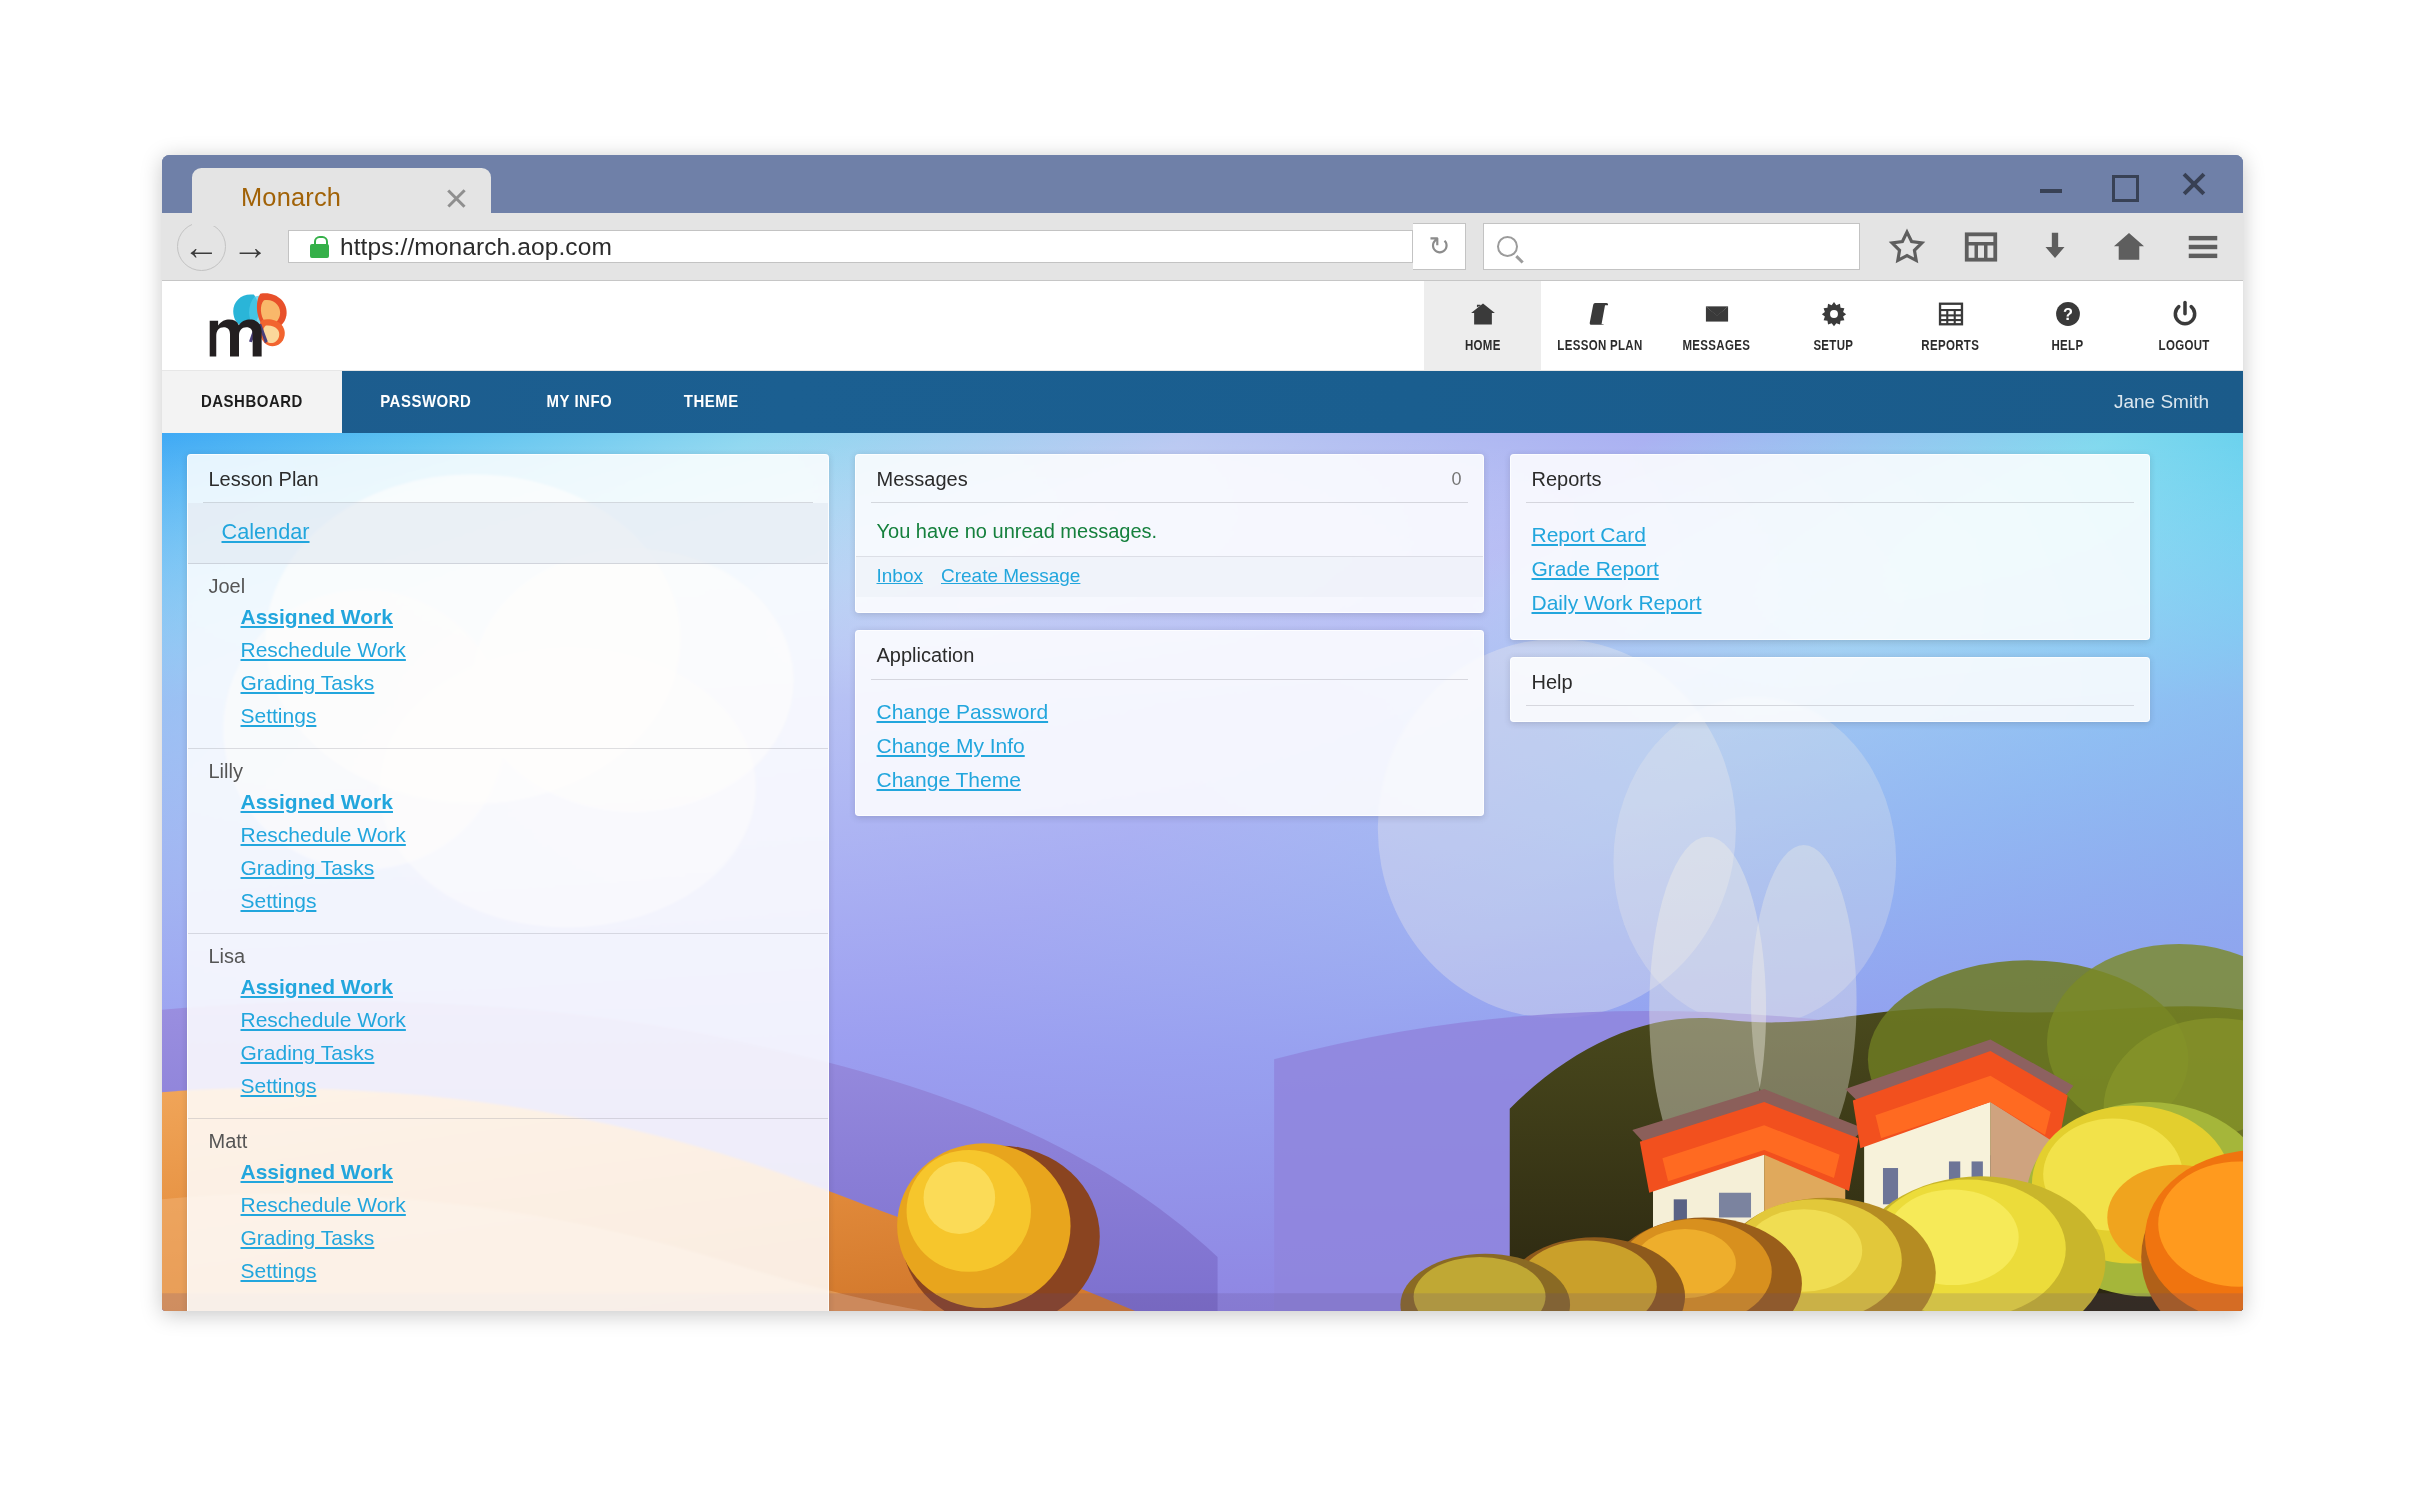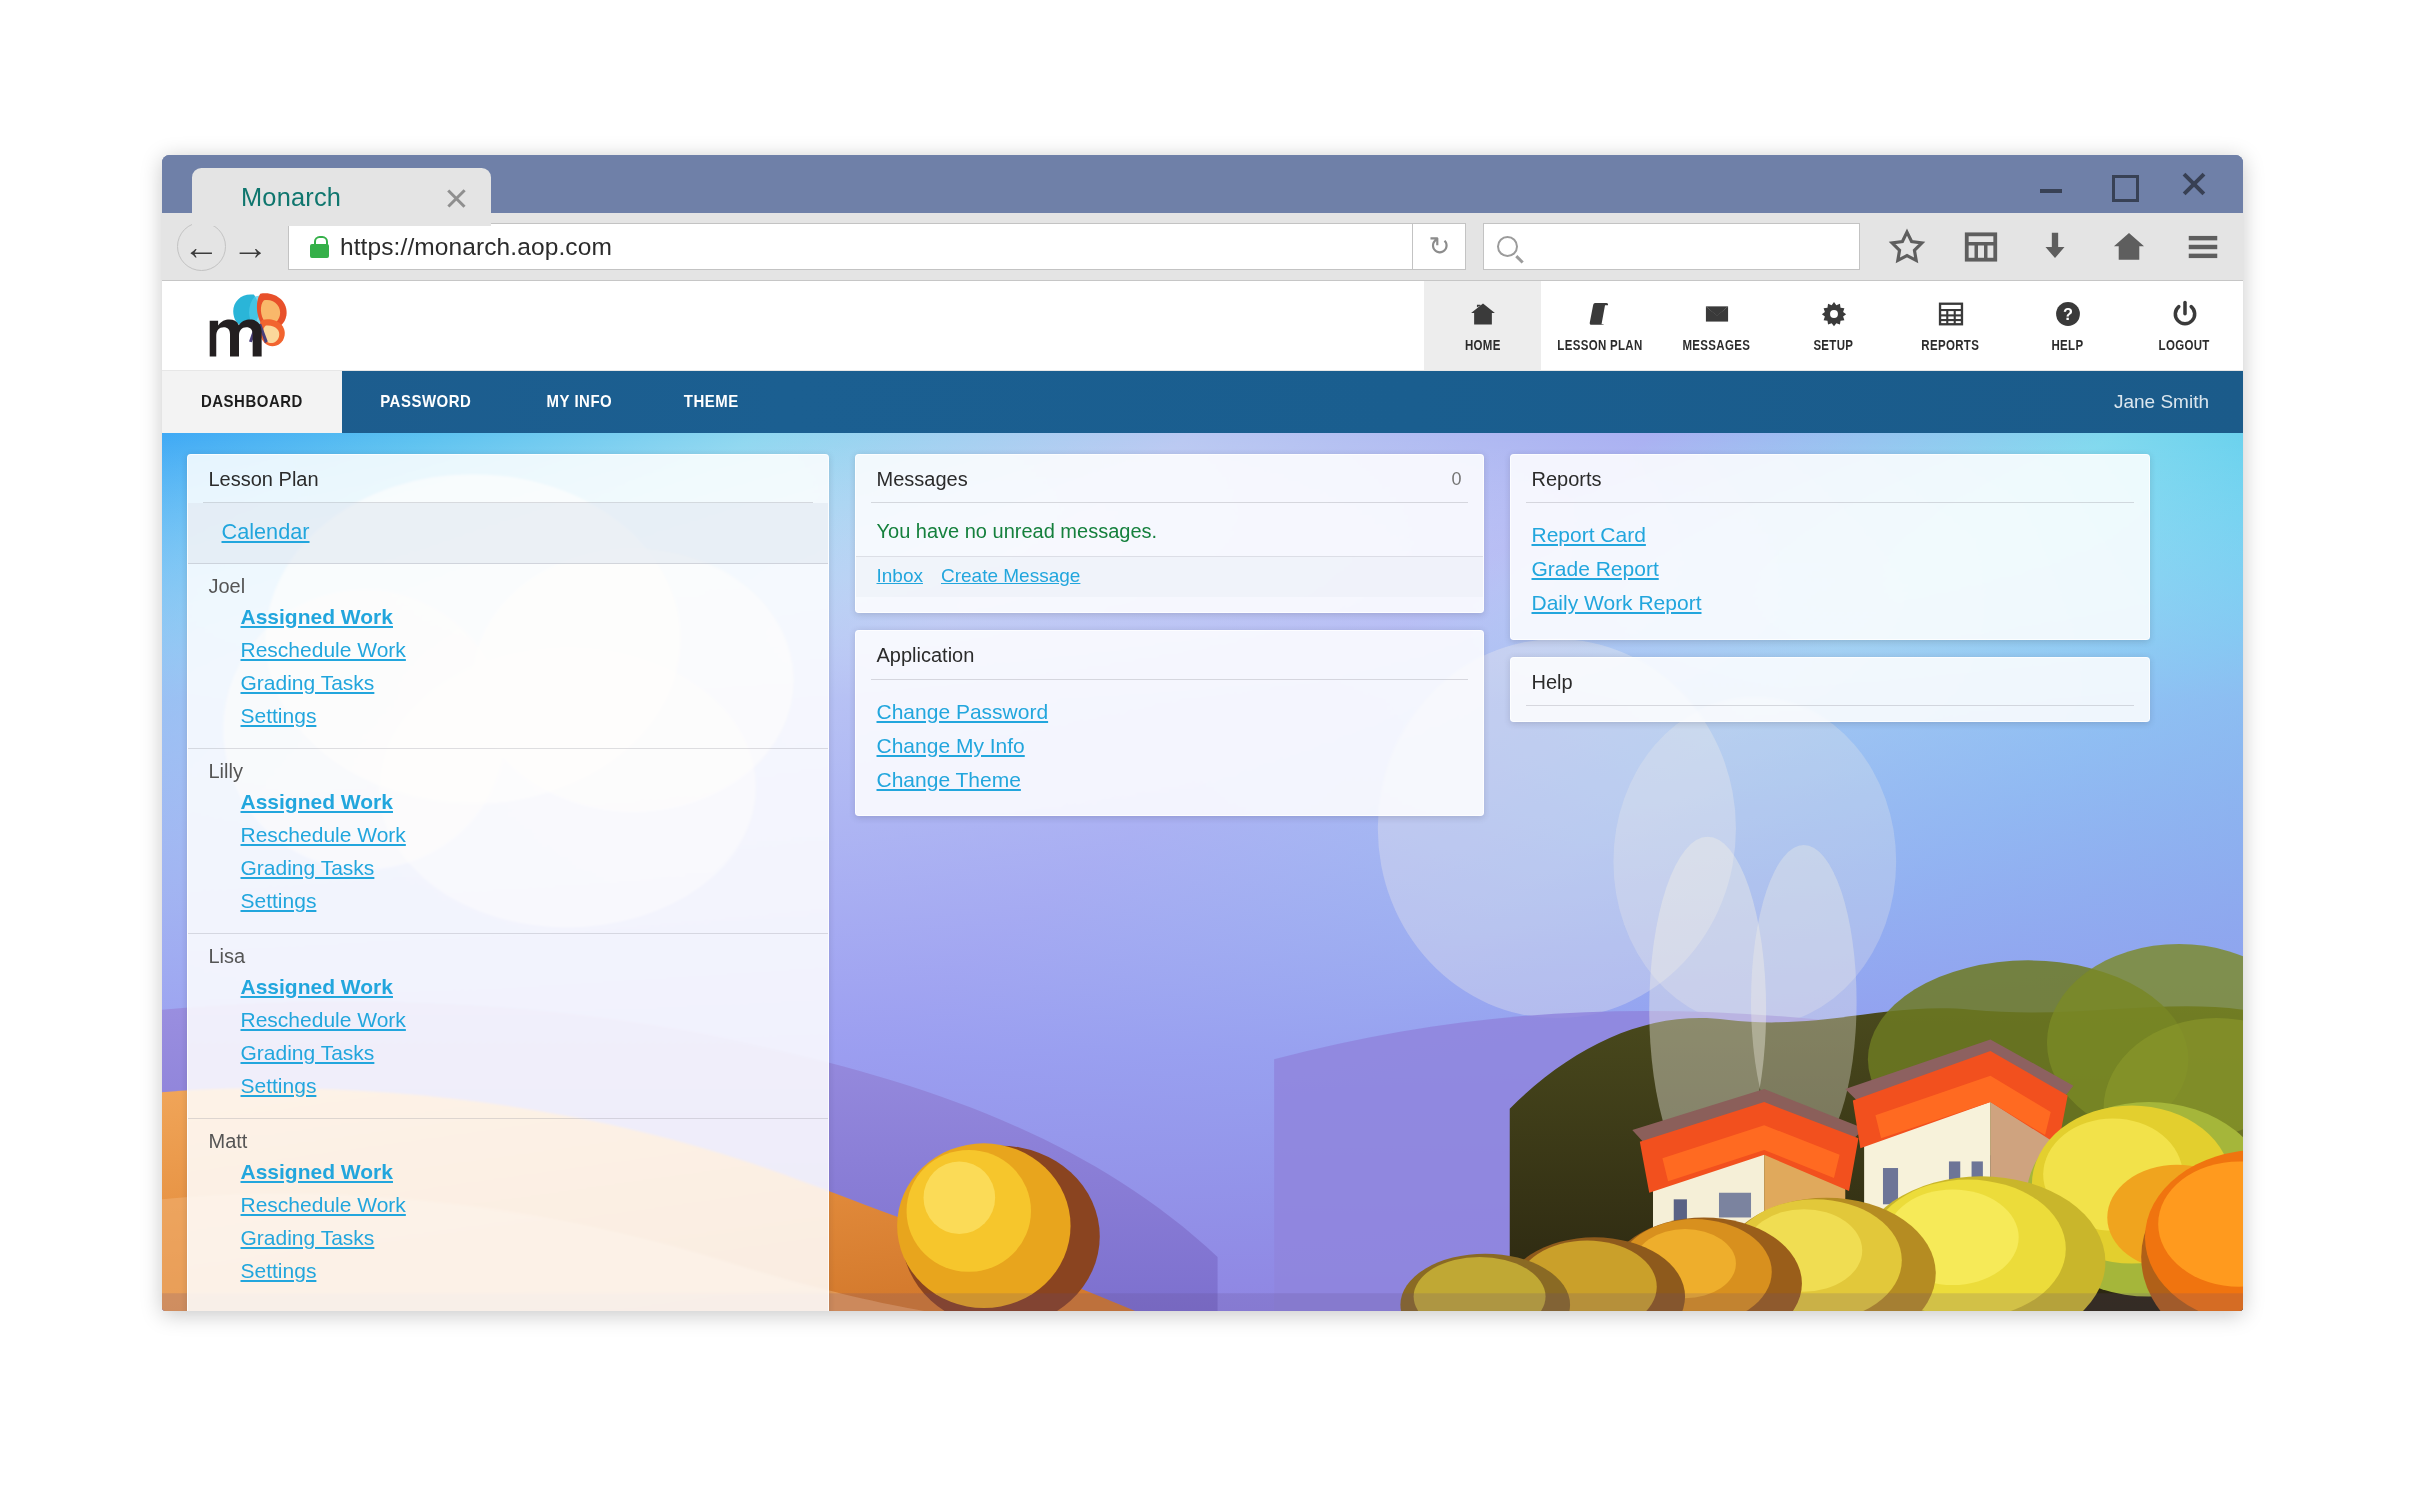--- a/index.html
+++ b/index.html
@@ -31,21 +31,21 @@
     position: absolute;
     left: 30px; top: 13px;
     width: 299px; height: 58px;
     background: #e4e4e4;
     border-radius: 9.4px 9.4px 0 0;
     display: flex; align-items: center;
   }
   #tab-title {
     flex: 1;
     font-size: 25.4px;
-    color: #0f766e;
+    color: #a16207;
     padding-left: 49px;
     white-space: nowrap;
     letter-spacing: 0.2px;
   }
   #tab-close-icon {
     width: 43px; height: 43px;
     margin-right: 13px;
     position: relative;
     opacity: .55;
   }
@@ -88,21 +88,21 @@
     border-bottom: 0.9px solid #c6c6c6;
   }
   .nav-arrow {
     width: 49px; height: 49px;
     display: flex; align-items: center; justify-content: center;
     font-size: 36px; color: #3c3c3c; line-height: 1;
   }
   #back-button { border: 1.9px solid #c2c2c2; border-radius: 50%; }
   #url-bar {
     flex: 1;
-    height: 47px;
+    height: 33px;
     background: #ffffff;
     border: 0.9px solid #c3c3c3;
     margin-left: 13px;
     display: flex; align-items: center;
     padding: 0 11.3px;
   }
   #lock-icon {
     width: 19px; height: 22.6px;
     position: relative; margin: 0 11.3px 0 9.4px;
     flex: 0 0 auto;

